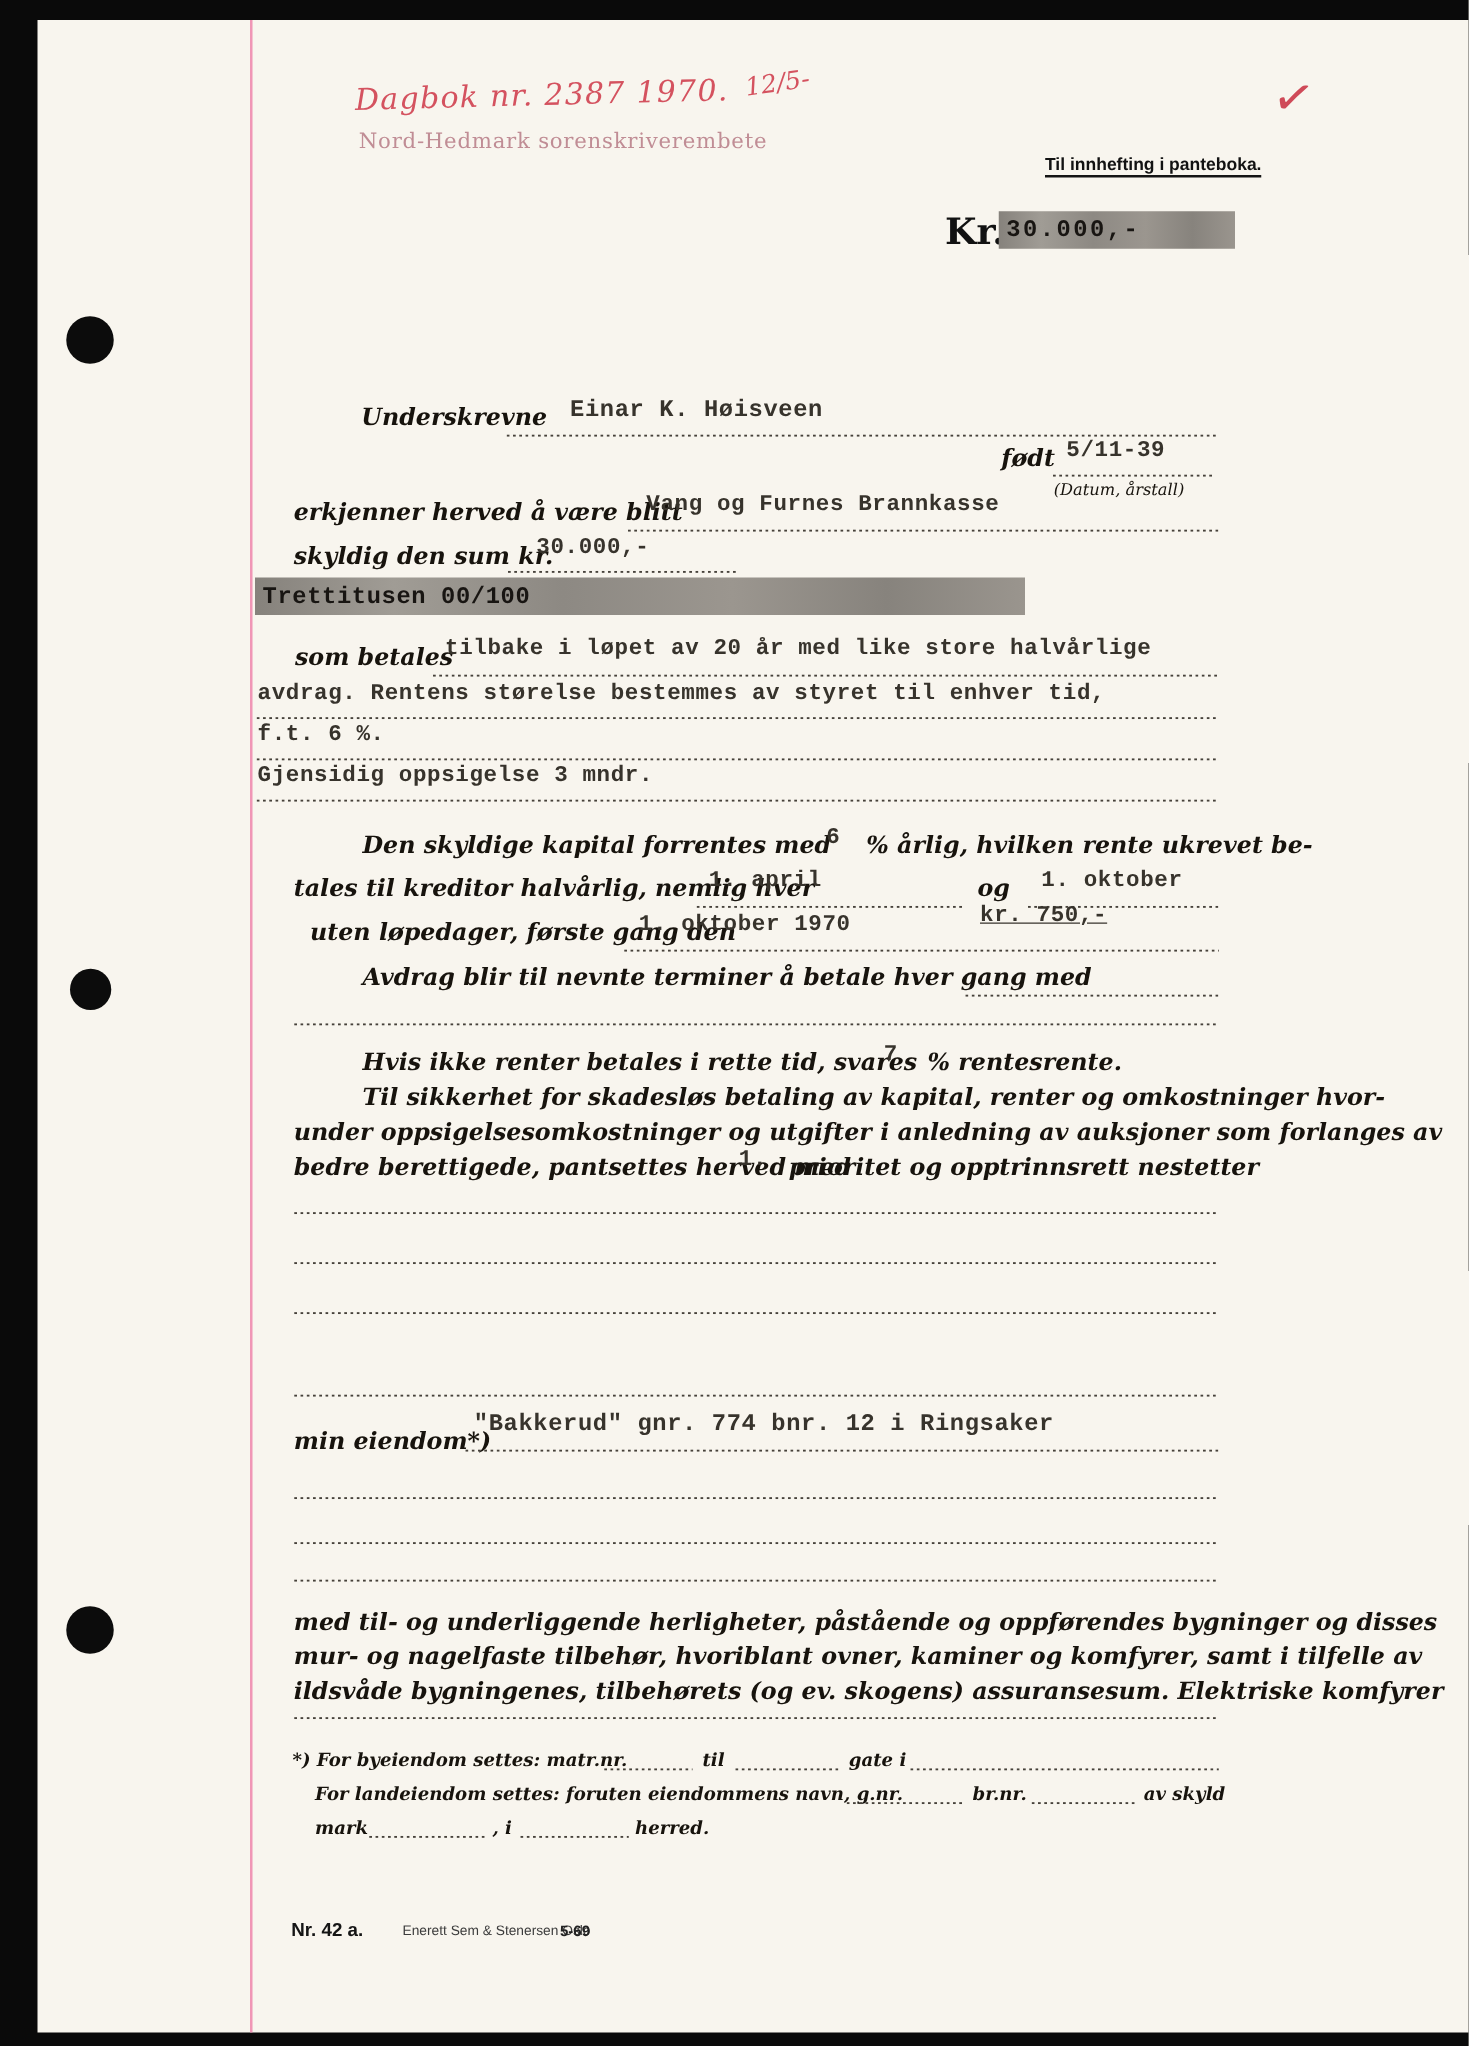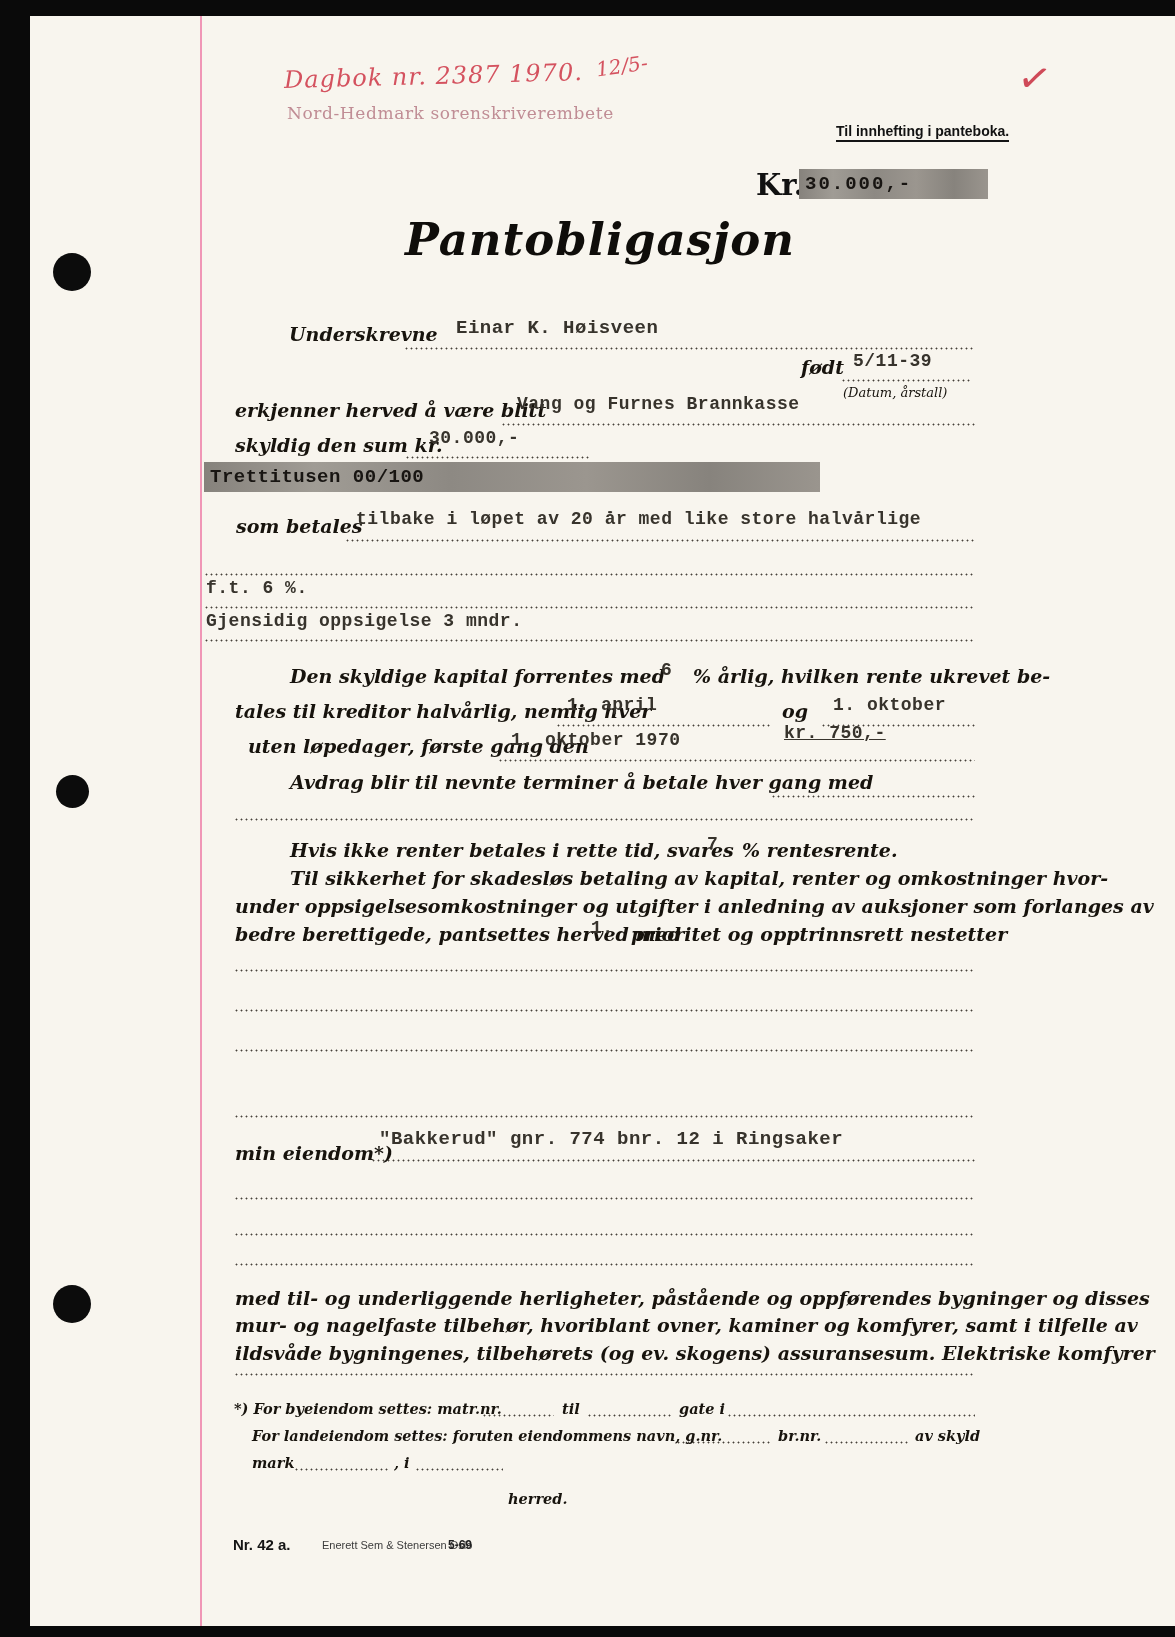--- a/index.html
+++ b/index.html
@@ -68,21 +68,20 @@
   <div class="hand" style="left:596px;top:54px;font-size:20px;transform:rotate(-8deg);">12/5-</div>
   <div class="stamp" style="left:287px;top:103px;">Nord-Hedmark sorenskriverembete</div>
   <div class="check" style="left:1018px;top:55px;">✓</div>
 
   <div class="bindnote" style="left:836px;top:123px;">Til innhefting i panteboka.</div>
   <div class="krlabel" style="left:756px;top:168px;">Kr.</div>
   <div class="graystrip" style="left:799px;top:169px;width:189px;height:30px;">
     <span class="typed instrip" style="letter-spacing:2px;">30.000,-</span>
   </div>
 
-  <div class="title" style="left:340px;top:213px;width:520px;">Pantobligasjon</div>
 
   <div class="lbl" style="left:289px;top:323px;">Underskrevne</div>
   <div class="typed" style="left:456px;top:317px;font-size:19px;">Einar K. Høisveen</div>
   <div class="dot" style="left:404px;top:347px;width:571px;"></div>
 
   <div class="lbl" style="left:801px;top:356px;">født</div>
   <div class="typed" style="left:853px;top:351px;">5/11-39</div>
   <div class="dot" style="left:841px;top:379px;width:131px;"></div>
   <div class="lbl hint" style="left:843px;top:385px;">(Datum, årstall)</div>
 
@@ -95,20 +94,21 @@
   <div class="dot" style="left:405px;top:456px;width:185px;"></div>
 
   <div class="graystrip" style="left:204px;top:462px;width:616px;height:30px;">
     <span class="typed instrip">Trettitusen 00/100</span>
   </div>
 
   <div class="lbl" style="left:236px;top:515px;">som betales</div>
   <div class="typed" style="left:356px;top:509px;">tilbake i løpet av 20 år med like store halvårlige</div>
   <div class="dot" style="left:345px;top:539px;width:630px;"></div>
 
+  <div class="typed" style="left:206px;top:545px;">avdrag. Rentens størelse bestemmes av styret til enhver tid,</div>
   <div class="dot" style="left:204px;top:573px;width:771px;"></div>
 
   <div class="typed" style="left:206px;top:578px;">f.t. 6 %.</div>
   <div class="dot" style="left:204px;top:606px;width:771px;"></div>
 
   <div class="typed" style="left:206px;top:611px;">Gjensidig oppsigelse 3 mndr.</div>
   <div class="dot" style="left:204px;top:639px;width:771px;"></div>
 
   <div class="lbl" style="left:290px;top:665px;">Den skyldige kapital forrentes med</div>
   <div class="typed" style="left:661px;top:660px;">6</div>
@@ -169,19 +169,19 @@
   <div class="lbl small" style="left:252px;top:1427px;">For landeiendom settes: foruten eiendommens navn, g.nr.</div>
   <div class="dot" style="left:676px;top:1441px;width:95px;"></div>
   <div class="lbl small" style="left:778px;top:1427px;">br.nr.</div>
   <div class="dot" style="left:824px;top:1441px;width:86px;"></div>
   <div class="lbl small" style="left:915px;top:1427px;">av skyld</div>
 
   <div class="lbl small" style="left:252px;top:1454px;">mark</div>
   <div class="dot" style="left:294px;top:1468px;width:95px;"></div>
   <div class="lbl small" style="left:394px;top:1454px;">, i</div>
   <div class="dot" style="left:415px;top:1468px;width:88px;"></div>
-  <div class="lbl small" style="left:508px;top:1454px;margin-top:36px;">herred.</div>
+  <div class="lbl small" style="left:508px;top:1454px;">herred.</div>
 
   <div class="footer-num" style="left:233px;top:1536px;">Nr. 42 a.</div>
   <div class="footer-pub" style="left:322px;top:1539px;">Enerett Sem &amp; Stenersen Oslo</div>
   <div class="footer-ed" style="left:448px;top:1538px;">5-69</div>
 
 </div>
 
 </body></html>

